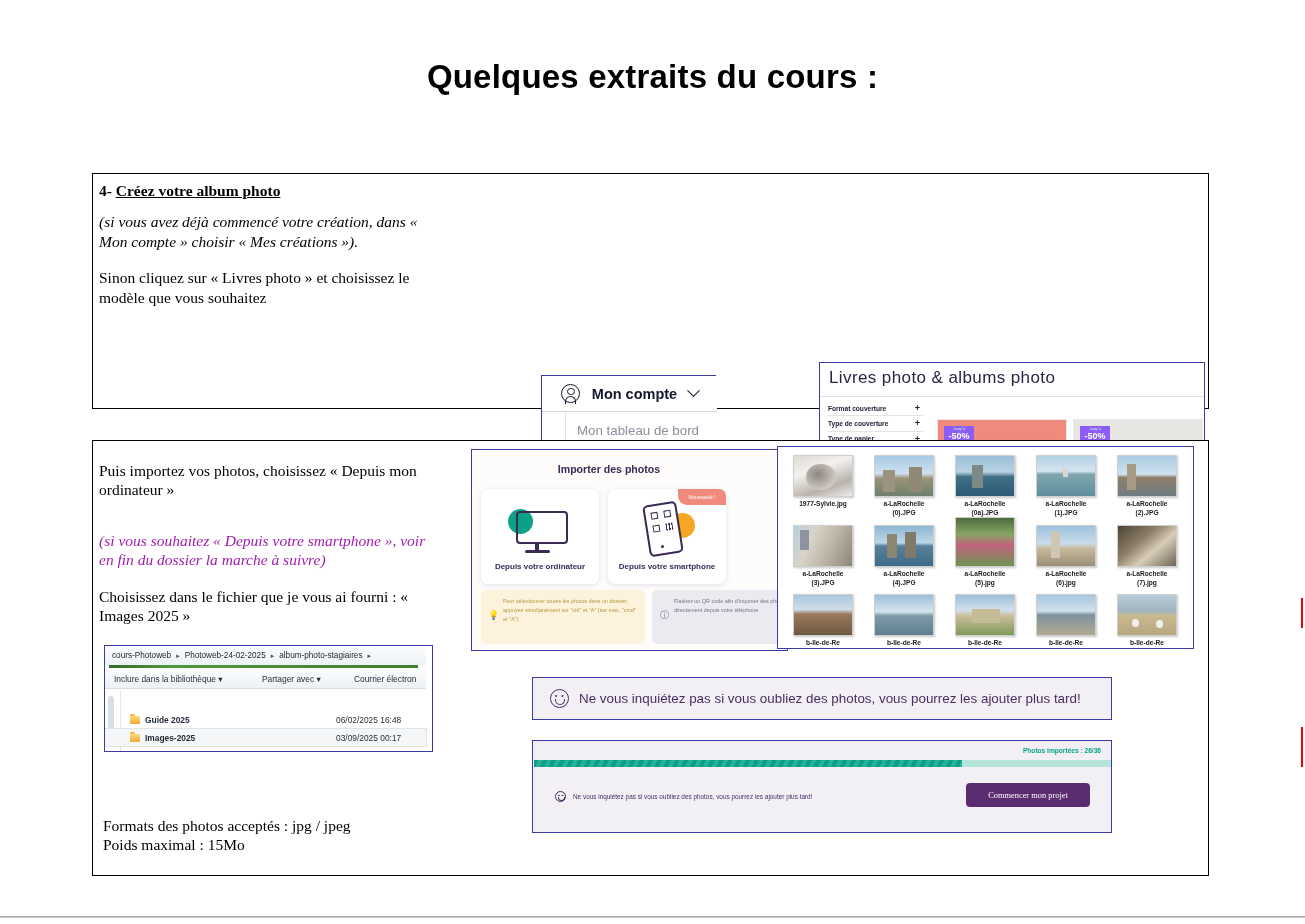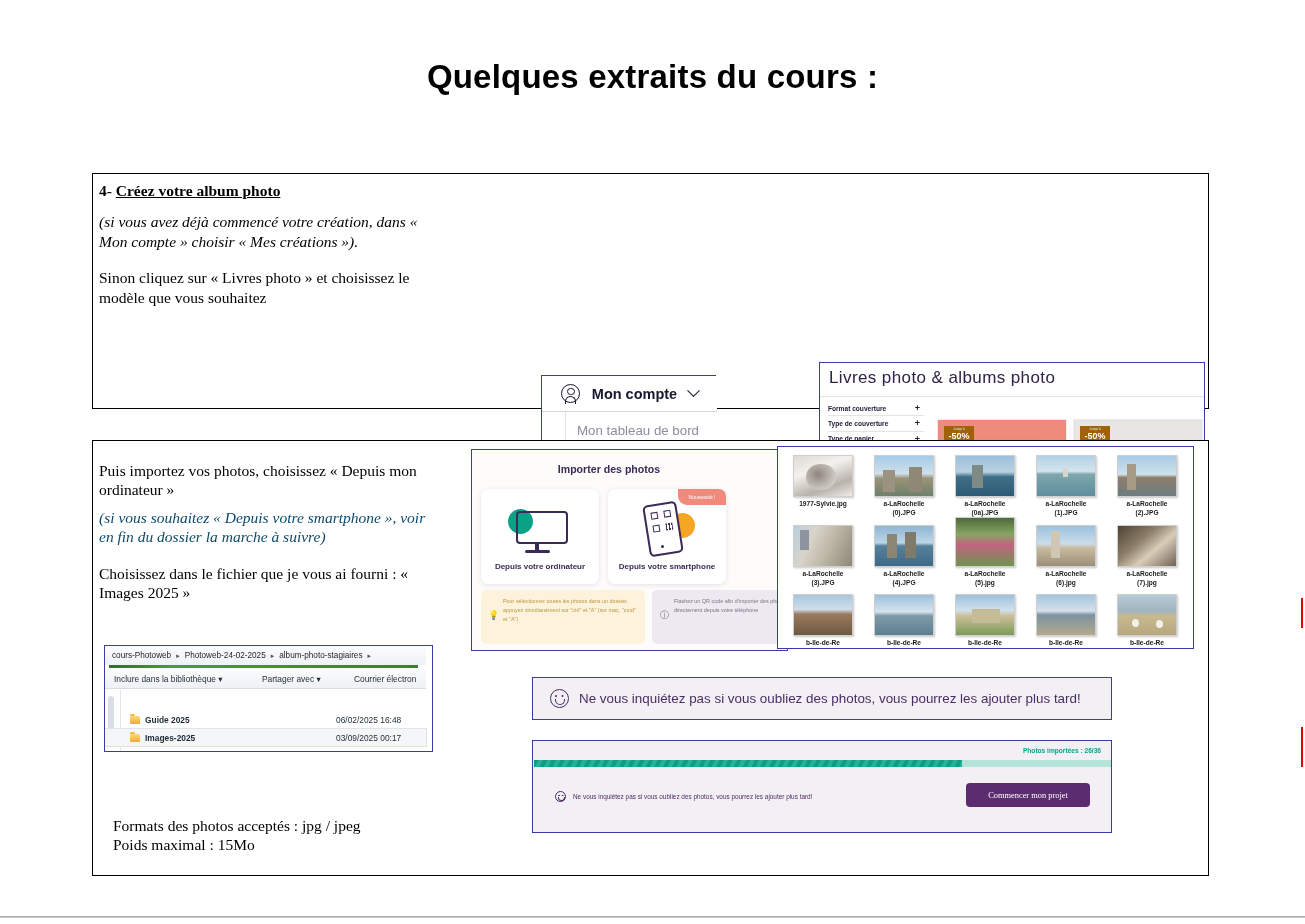--- a/index.html
+++ b/index.html
@@ -40,21 +40,21 @@
   .t-head u { text-decoration:underline; }
   .t-ital {
     font-style:italic; font-size:15.5px; line-height:1.25; color:#000;
     margin-top:12px;
   }
   .t-plain {
     font-size:15.5px; line-height:1.25; color:#000; margin-top:17px;
   }
   .t-blue {
     font-style:italic; font-size:15.5px; line-height:1.25;
-    color:#0c4a6e; margin-top:8px;
+    color:#a21caf; margin-top:31px;
   }
 
   
   #mon-compte {
     position:absolute; left:448px; top:201px; width:175px; height:183px;
     border:1.4px solid #3a3aa8;
     background:#fff;
     font-family:"Liberation Sans", sans-serif;
   }
   #mc-header {
@@ -177,21 +177,21 @@
     position:absolute; left:108px; top:62px; width:22px; height:34px;
     background:#e5b296; border-radius:10px;
   }
   .ph-grey .hand3 {
     position:absolute; left:-2px; top:56px; width:18px; height:30px;
     background:#e5b296; border-radius:9px;
   }
 
   .badge-50 {
     position:absolute; left:6px; top:6px; width:30px; height:16px;
-    background:#a16207; color:#fff; font-weight:bold; font-size:9px;
+    background:#8b5cf6; color:#fff; font-weight:bold; font-size:9px;
     display:flex; align-items:flex-end; justify-content:center; padding-bottom:1px;
     font-family:"Liberation Sans", sans-serif;
   }
   .badge-50 .tiny {
     position:absolute; top:1px; left:0; width:30px; text-align:center;
     font-size:3.4px; font-weight:normal; color:#cdeee7;
   }
 
   
   #importer {
@@ -552,21 +552,21 @@
 </div>
 
 <div class="panel" id="panel-two">
 
   <div class="text-col">
     <div class="t-plain" style="margin-top:13px">Puis importez vos photos, choisissez « Depuis mon ordinateur »</div>
     <div class="t-blue">(si vous souhaitez « Depuis votre smartphone », voir en fin du dossier la marche à suivre)</div>
     <div class="t-plain">Choisissez dans le fichier que je vous ai fourni : « Images 2025 »</div>
   </div>
 
-  <div style="position:absolute; left:20px; top:375px; width:340px;">
+  <div style="position:absolute; left:10px; top:375px; width:340px;">
     <div class="t-plain" style="margin-top:0">Formats des photos acceptés : jpg / jpeg</div>
     <div class="t-plain" style="margin-top:0">Poids maximal : 15Mo</div>
   </div>
 </div>
 
 <div id="importer">
   <div id="imp-title">Importer des photos</div>
 
   <div class="imp-card" id="imp-card-2">
     <div class="nouveaute">Nouveauté !</div>

